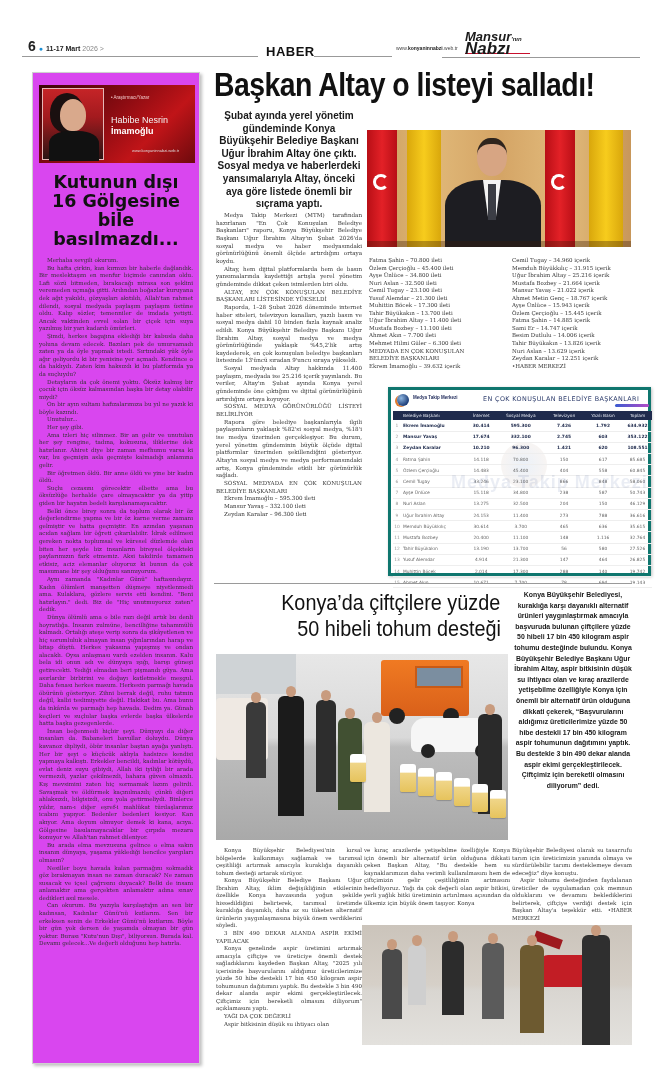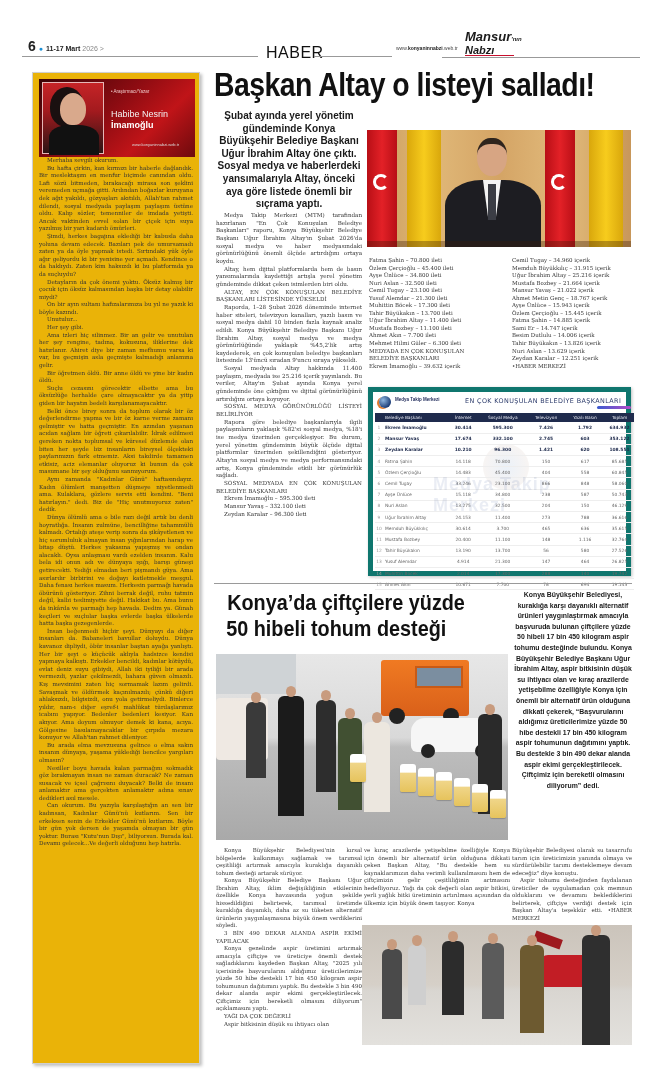--- a/index.html
+++ b/index.html
@@ -5,30 +5,30 @@
   * { box-sizing: border-box; margin: 0; padding: 0; }
   html, body { width: 662px; height: 1080px; background: #ffffff; overflow: hidden; }
   body { position: relative; font-family: "DejaVu Serif", serif; color: #222; }
 
   .masthead { position: absolute; top: 30px; left: 22px; width: 618px; height: 30px; }
   .mh-left { position: absolute; left: 6px; top: 8px; font-family: "Liberation Sans", sans-serif; font-size: 7px; font-weight: bold; color: #222; }
   .mh-left .pg { font-size: 14px; margin-right: 3px; }
   .mh-left .dot { color: #1a8fd6; margin-right: 3px; }
   .mh-left .yr { color: #888; font-weight: normal; }
   .mh-rule { position: absolute; top: 26px; height: 1px; background: #999; }
-  .mh-section { position: absolute; left: 244px; top: 14px; font-family: "Liberation Sans", sans-serif; font-weight: normal; font-size: 16px; letter-spacing: 0.5px; color: #111; }
+  .mh-section { position: absolute; left: 244px; top: 14px; font-family: "Liberation Sans", sans-serif; font-weight: bold; font-size: 13px; letter-spacing: 0.5px; color: #111; }
   .mh-url { position: absolute; left: 374px; top: 15px; font-family: "Liberation Sans", sans-serif; font-size: 5px; color: #444; }
   .mh-url b { color: #222; }
   .logo { position: absolute; left: 443px; top: 2px; font-family: "Liberation Sans", sans-serif; font-weight: bold; font-style: italic; color: #1a1a1a; line-height: 9px; }
   .logo .l1 { font-size: 13px; }
   .logo .l1 small { font-size: 6px; }
-  .logo .l2 { font-size: 11px; border-bottom: 1.5px solid #c8102e; display: inline-block; padding-right: 20px; }
+  .logo .l2 { font-size: 17px; border-bottom: 1.5px solid #c8102e; display: inline-block; padding-right: 20px; }
 
   
-  .col-card { position: absolute; left: 32px; top: 72px; width: 168px; height: 992px; background: #eab308; border: 1px solid #cfcfcf; box-shadow: 2px 2px 3px rgba(0,0,0,0.25); padding: 6px 6px; }
+  .col-card { position: absolute; left: 32px; top: 72px; width: 168px; height: 992px; background: #d946ef; border: 1px solid #cfcfcf; box-shadow: 2px 2px 3px rgba(0,0,0,0.25); padding: 12px 6px; }
   .author-banner { position: relative; width: 156px; height: 78px; background: linear-gradient(135deg, #3a0306 0%, #8e0c12 45%, #c01418 70%, #6d0a0d 100%); overflow: hidden; }
   .author-photo { position: absolute; left: 3px; top: 3px; width: 62px; height: 72px; background: linear-gradient(180deg, #c52427 0%, #a31a1e 40%, #2b1414 100%); border: 1px solid #e6b7b7; }
   .author-photo .head { position: absolute; left: 17px; top: 10px; width: 26px; height: 32px; background: #d9a98c; border-radius: 50% 50% 45% 45%; box-shadow: -6px -2px 0 4px #1a1010; }
   .author-photo .body { position: absolute; left: 6px; top: 42px; width: 50px; height: 30px; background: #111; border-radius: 40% 40% 0 0; }
   .author-role { position: absolute; left: 72px; top: 10px; font-family: "Liberation Sans", sans-serif; font-size: 4.5px; color: #f0c8c8; }
   .author-name1 { position: absolute; left: 72px; top: 30px; font-family: "Liberation Sans", sans-serif; font-size: 9px; color: #f3f3f3; }
   .author-name2 { position: absolute; left: 72px; top: 41px; font-family: "Liberation Sans", sans-serif; font-size: 9px; font-weight: bold; color: #ffffff; }
   .author-url { position: absolute; left: 93px; top: 63px; font-family: "Liberation Sans", sans-serif; font-size: 4px; color: #ddd; }
   .col-title { font-family: "DejaVu Sans", sans-serif; font-weight: bold; font-size: 17.5px; line-height: 19px; text-align: center; color: #111; margin: 10px 0 8px 0; }
   .col-body p { font-size: 5.6px; line-height: 7.6px; text-align: justify; text-indent: 8px; color: #333; }
@@ -48,41 +48,41 @@
   .person .bd { position: absolute; left: 0; top: 42px; width: 96px; height: 67px; background: #1d1d22; border-radius: 38% 38% 0 0; }
   .person .sh { position: absolute; left: 38px; top: 42px; width: 18px; height: 40px; background: #f4f4f4; clip-path: polygon(0 0,100% 0,70% 100%,30% 100%); }
   .person .tie { position: absolute; left: 43px; top: 46px; width: 8px; height: 36px; background: #3b3d45; }
   .podium { position: absolute; left: 0; bottom: 0; width: 264px; height: 6px; background: rgba(60,30,10,0.35); }
 
   .lists { position: absolute; left: 369px; top: 257px; width: 264px; }
   .list-col { position: absolute; top: 0; width: 132px; }
   .list-col div { font-size: 5.5px; line-height: 7.55px; color: #333; white-space: nowrap; }
 
   
-  .tbl-card { position: absolute; left: 368px; top: 387px; width: 263px; height: 189px; background: #fff; border: 5px solid #0f766e; box-shadow: 1px 1px 3px rgba(0,0,0,0.25); }
+  .tbl-card { position: absolute; left: 388px; top: 387px; width: 263px; height: 189px; background: #fff; border: 3px solid #0f766e; box-shadow: 1px 1px 3px rgba(0,0,0,0.25); }
   .tbl-logo { position: absolute; left: 6px; top: 4px; width: 62px; height: 12px; }
   .tbl-logo .globe { position: absolute; left: 0; top: 0; width: 12px; height: 12px; border-radius: 50%; background: radial-gradient(circle at 35% 35%, #8fb6e0, #1e3f7a 70%); box-shadow: -2px 1px 0 #e07b2e; }
   .tbl-logo .name { position: absolute; left: 16px; top: 1px; font-family: "Liberation Sans", sans-serif; font-weight: bold; font-size: 4.5px; color: #1f2a5a; }
   .tbl-title { position: absolute; left: 92px; top: 5px; font-family: "DejaVu Sans", sans-serif; font-size: 6.4px; letter-spacing: 0.4px; color: #2b3a6a; }
   .tbl-pill { position: absolute; left: 224px; top: 14px; width: 34px; height: 3px; border-radius: 2px; background: linear-gradient(90deg, #3a5bd0, #b44bc7); }
   table.rank { position: absolute; left: 2px; top: 21px; width: 259px; border-collapse: collapse; font-family: "DejaVu Sans", sans-serif; }
   table.rank th { background: #1f2b4d; color: #e6e9f2; font-weight: normal; font-size: 4.3px; height: 9px; text-align: center; padding: 0 2px; }
   table.rank th.nm { text-align: left; padding-left: 10px; }
   table.rank td { font-size: 4.4px; height: 11.2px; text-align: center; color: #666; border-bottom: 1px solid #eee; }
   table.rank td.rk { width: 8px; color: #999; text-align: center; }
   table.rank td.nm { text-align: left; padding-left: 2px; }
   table.rank tr.top td { color: #1f2b4d; font-weight: bold; }
   table.rank tr.top td.rk { color: #999; font-weight: normal; }
   .watermark { position: absolute; left: 60px; top: 82px; font-family: "Liberation Sans", sans-serif; font-weight: bold; font-size: 18px; color: rgba(50,80,150,0.10); letter-spacing: 1px; pointer-events: none; }
   .wm-globe { position: absolute; left: 110px; top: 52px; width: 46px; height: 46px; border-radius: 50%; background: radial-gradient(circle, rgba(120,160,210,0.15), rgba(230,140,70,0.08)); pointer-events: none; }
 
   .divider { position: absolute; left: 214px; top: 583px; width: 418px; height: 1px; background: #9a9a9a; }
 
   
-  .headline2 { position: absolute; left: 214px; top: 590px; width: 298px; font-family: "Liberation Sans", sans-serif; font-weight: bold; font-size: 22px; line-height: 26px; text-align: left; color: #111; }
+  .headline2 { position: absolute; left: 214px; top: 590px; width: 298px; font-family: "Liberation Sans", sans-serif; font-weight: normal; font-size: 22px; line-height: 26px; text-align: right; color: #111; }
   .headline2 span { display: inline-block; transform: scaleX(0.9); }
   .deck2 { position: absolute; left: 512px; top: 590px; width: 122px; font-family: "Liberation Sans", sans-serif; font-weight: bold; font-size: 6.9px; line-height: 10.6px; text-align: center; color: #1a1a1a; }
 
   .photo-farm { position: absolute; left: 216px; top: 654px; width: 292px; height: 186px; background: linear-gradient(180deg, #e7e7e7 0%, #d9d9d9 45%, #bdbdbd 50%, #a9a9a9 100%); overflow: hidden; }
   .truck { position: absolute; left: 165px; top: 6px; width: 88px; height: 56px; background: linear-gradient(180deg, #f07a22, #d9601a); border-radius: 3px; }
   .truck .cab { position: absolute; left: 34px; top: 6px; width: 48px; height: 22px; background: #7b8ea0; border: 2px solid #c75a16; }
   .truck .wh { position: absolute; bottom: -8px; width: 16px; height: 16px; border-radius: 50%; background: #222; }
   .car-white { position: absolute; left: 195px; top: 64px; width: 86px; height: 34px; background: #f6f6f6; border-radius: 14px 16px 6px 6px; }
   .car-white .wh { position: absolute; bottom: -6px; width: 14px; height: 14px; border-radius: 50%; background: #222; }
   .pickup { position: absolute; left: 0; top: 44px; width: 52px; height: 62px; background: #efe9e3; border-radius: 4px; }
@@ -123,20 +123,21 @@
   <div class="author-banner">
     <div class="author-photo">
         <div class="head"></div>
         <div class="body"></div>
       </div>
     <div class="author-role">• Araştırmacı/Yazar</div>
     <div class="author-name1">Habibe Nesrin</div>
     <div class="author-name2">İmamoğlu</div>
     <div class="author-url">www.konyaninnabzi.web.tr</div>
   </div>
+  <h2 class="col-title">Kutunun dışı 16 Gölgesine bile basılmazdı...</h2>
   <div class="col-body">
     <p>Merhaba sevgili okurum.</p>
     <p>Bu hafta çirkin, kan kırmızı bir haberle dağlandık. Bir meslektaşım en menfur biçimde canından oldu. Lafı sözü bitmeden, bırakacağı mirasa son şeklini veremeden uçmağa gitti. Ardından boğazlar kuruyana dek ağıt yakıldı, gözyaşları akıtıldı, Allah'tan rahmet dilendi, sosyal medyada paylaşım paylaşım üstüne oldu. Kalıp sözler, temenniler de imdada yetişti. Ancak vaktinden evvel solan bir çiçek için suya yazılmış bir yarı kadardı ömürleri.</p>
     <p>Şimdi, herkes bagajına eklediği bir kabusla daha yoluna devam edecek. Bazıları pek de umursamadı zaten ya da öyle yapmak istedi. Sırtındaki yük öyle ağır geliyordu ki bir yenisine yer açmadı. Kendince o da haklıydı. Zaten kim haksızdı ki bu platformda ya da suçluydu?</p>
     <p>Detayların da çok önemi yoktu. Öksüz kalmış bir çocuk için öksüz kalmasından başka bir detay olabilir miydi?</p>
     <p>On bir ayın sultanı hafızalarımıza bu yıl ne yazık ki böyle kazındı.</p>
     <p>Unutulur...</p>
     <p>Her şey gibi.</p>
     <p>Ama izleri hiç silinmez. Bir an gelir ve unutulan her şey rengine, tadına, kokusuna, iliklerine dek hatırlanır. Ahiret diye bir zaman mefhumu varsa ki var, bu geçmişin asla geçmişte kalmadığı anlamına gelir.</p>
     <p>Bir öğretmen öldü. Bir anne öldü ve yine bir kadın öldü.</p>

